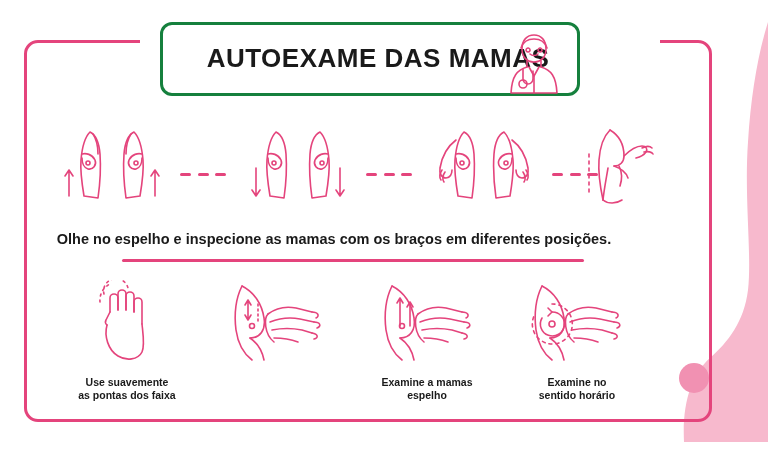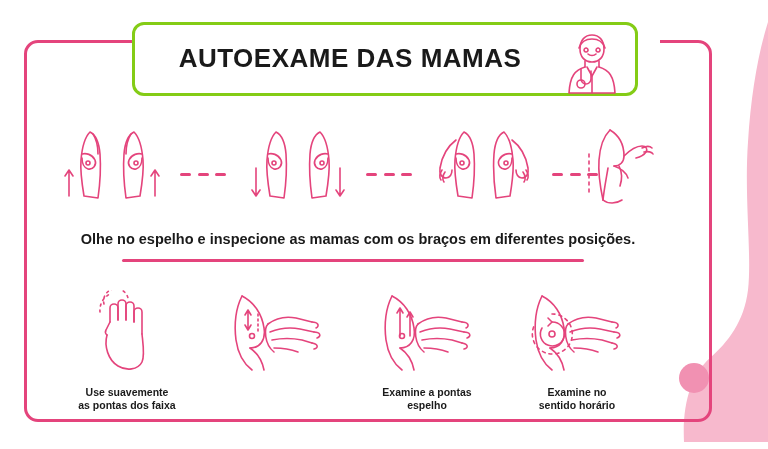--- a/index.html
+++ b/index.html
@@ -49,25 +49,25 @@
     left: 140px;
     top: 33px;
     width: 520px;
     height: 16px;
     background: #ffffff;
   }
 
   
   .title-box {
     position: absolute;
-    left: 132px;
+    left: 160px;
     top: 22px;
-    width: 506px;
+    width: 420px;
     height: 74px;
-    border: 3px solid #84cc16;
+    border: 3px solid #15803d;
     border-radius: 12px;
     background: #ffffff;
     box-sizing: border-box;
   }
   .title-text {
     position: absolute;
     left: 0;
     top: 18px;
     width: 430px;
     text-align: center;
@@ -117,21 +117,20 @@
   
   .caption-main {
     position: absolute;
     left: 24px;
     top: 231px;
     width: 620px;
     text-align: center;
     font-size: 14.5px;
     font-weight: bold;
     color: #1a1a1a;
-    padding-left: 24px;
   }
   .divider {
     position: absolute;
     left: 122px;
     top: 259px;
     width: 462px;
     height: 3px;
     background: #e4447c;
     border-radius: 2px;
   }
@@ -139,21 +138,21 @@
   
   .row-bottom {
     position: absolute;
     left: 52px;
     top: 276px;
     width: 600px;
     height: 130px;
   }
   .step {
     position: absolute;
-    top: 14px;
+    top: 4px;
     width: 150px;
     height: 130px;
   }
   .step-art {
     position: absolute;
     left: 0;
     top: 0;
     width: 150px;
     height: 88px;
   }
@@ -336,21 +335,21 @@
           <path d="M58 46 L58 22 M58 22 L55 27 M58 22 L61 27"></path>
           <path d="M66 34 C74 28 84 26 94 28 L110 32"></path>
           <path d="M68 42 C78 38 88 37 98 39 L112 42"></path>
           <path d="M70 50 C80 48 90 48 100 50 L110 53"></path>
           <path d="M72 58 C80 58 88 59 96 62"></path>
           <path d="M110 32 C116 32 118 36 114 38 M112 42 C118 42 120 46 115 48 M110 53 C116 54 117 58 112 59"></path>
           <path d="M66 34 C62 38 62 54 72 62"></path>
         </svg>
       </div>
       <div class="step-label">
-        <span>Examine a pontas</span><br>
+        <span>Examine a mamas</span><br>
         <span>espelho</span>
       </div>
     </div>
 
     <div class="step" style="left:450px;">
       <div class="step-art">
         <svg width="150" height="88" viewBox="0 0 150 88" xmlns="http://www.w3.org/2000/svg" fill="none" stroke="#e4447c" stroke-width="1.6" stroke-linecap="round" stroke-linejoin="round">
           <path d="M40 6 C34 18 32 34 34 50 C36 64 42 74 50 80"></path>
           <path d="M40 6 C52 12 60 24 62 38 C64 50 58 58 48 58"></path>
           <path d="M48 58 C54 62 60 70 62 80"></path>

